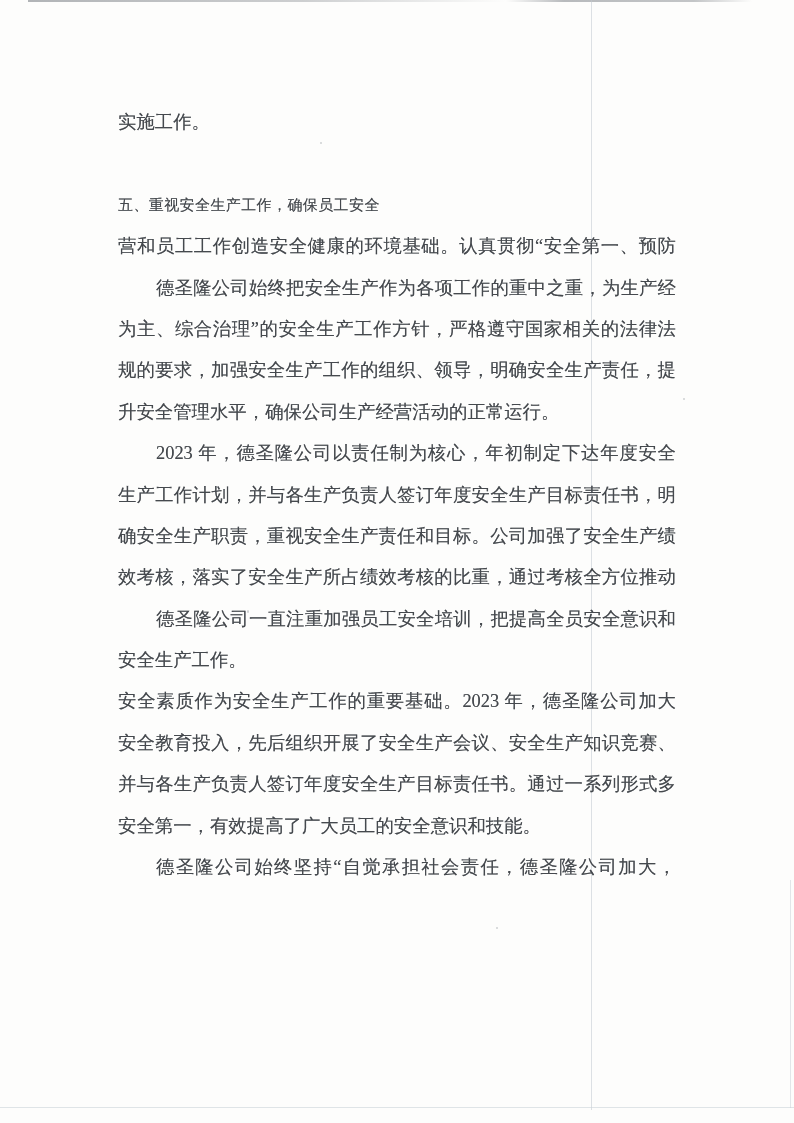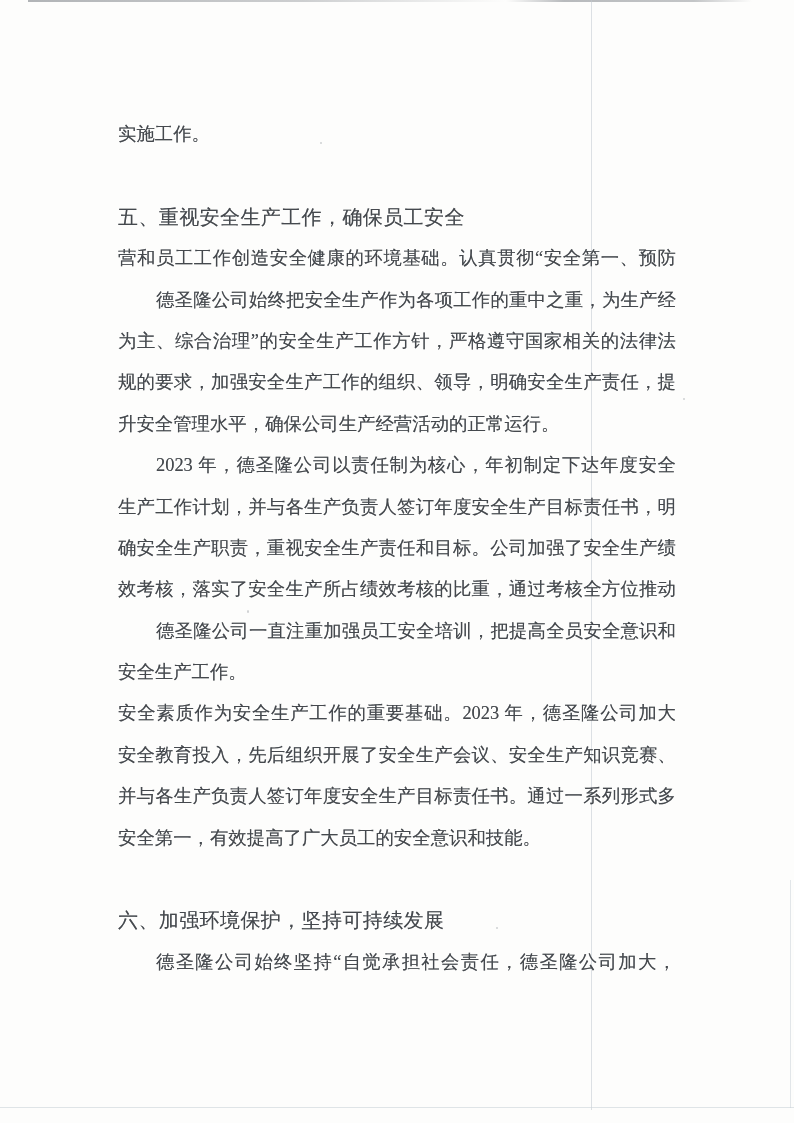--- a/index.html
+++ b/index.html
@@ -25,31 +25,31 @@
   .scan-vline{position:absolute;left:591px;top:0;width:1px;height:1110px;background:rgba(193,200,207,.55);}
   .scan-hline{position:absolute;left:0;top:1107px;width:794px;height:1px;background:rgba(204,211,217,.6);}
   .scan-vline-right{position:absolute;left:790px;top:880px;width:1px;height:228px;background:rgba(200,207,213,.5);}
   .speck{position:absolute;width:2px;height:2px;border-radius:50%;background:rgba(120,126,132,.35);}
   .speck.s1{left:496px;top:927px;}
   .speck.s2{left:320px;top:142px;}
   .speck.s3{left:247px;top:610px;width:2px;height:3px;}
   .speck.s4{left:683px;top:398px;}
 
   
-  .textblock{position:absolute;left:118px;top:114px;width:558px;}
+  .textblock{position:absolute;left:118px;top:102px;width:558px;}
   .line{
     margin:0;padding:0;
     height:41.4px;line-height:41.4px;
     font-size:18.4px;font-weight:normal;
     text-align:left;
     text-shadow:0 0 .5px rgba(69,73,78,.55);
   }
   .just{text-align:justify;text-align-last:justify;}
   .indent{text-indent:38px;}
-  .heading{margin-top:41.4px;font-size:20px;letter-spacing:.4px;}
+  .heading{margin-top:41.4px;font-size:15px;letter-spacing:.4px;}
 </style>
 </head>
 <body>
 
 <div class="page">
 
   <div class="scan-top-edge"></div>
   <div class="scan-vline"></div>
   <div class="scan-hline"></div>
   <div class="scan-vline-right"></div>
@@ -69,17 +69,16 @@
     <p class="line just indent">2023 年，德圣隆公司以责任制为核心，年初制定下达年度安全</p>
     <p class="line just">生产工作计划，并与各生产负责人签订年度安全生产目标责任书，明</p>
     <p class="line just">确安全生产职责，重视安全生产责任和目标。公司加强了安全生产绩</p>
     <p class="line just">效考核，落实了安全生产所占绩效考核的比重，通过考核全方位推动</p>
     <p class="line just indent">德圣隆公司一直注重加强员工安全培训，把提高全员安全意识和</p>
     <p class="line">安全生产工作。</p>
     <p class="line just">安全素质作为安全生产工作的重要基础。2023 年，德圣隆公司加大</p>
     <p class="line just">安全教育投入，先后组织开展了安全生产会议、安全生产知识竞赛、</p>
     <p class="line just">并与各生产负责人签订年度安全生产目标责任书。通过一系列形式多</p>
     <p class="line">安全第一，有效提高了广大员工的安全意识和技能。</p>
-    <h2 class="line heading">六、加强环境保护，坚持可持续发展</h2>
     <p class="line just indent">德圣隆公司始终坚持“自觉承担社会责任，德圣隆公司加大，</p>
   </div>
 
 </div>
 
 </body></html>

